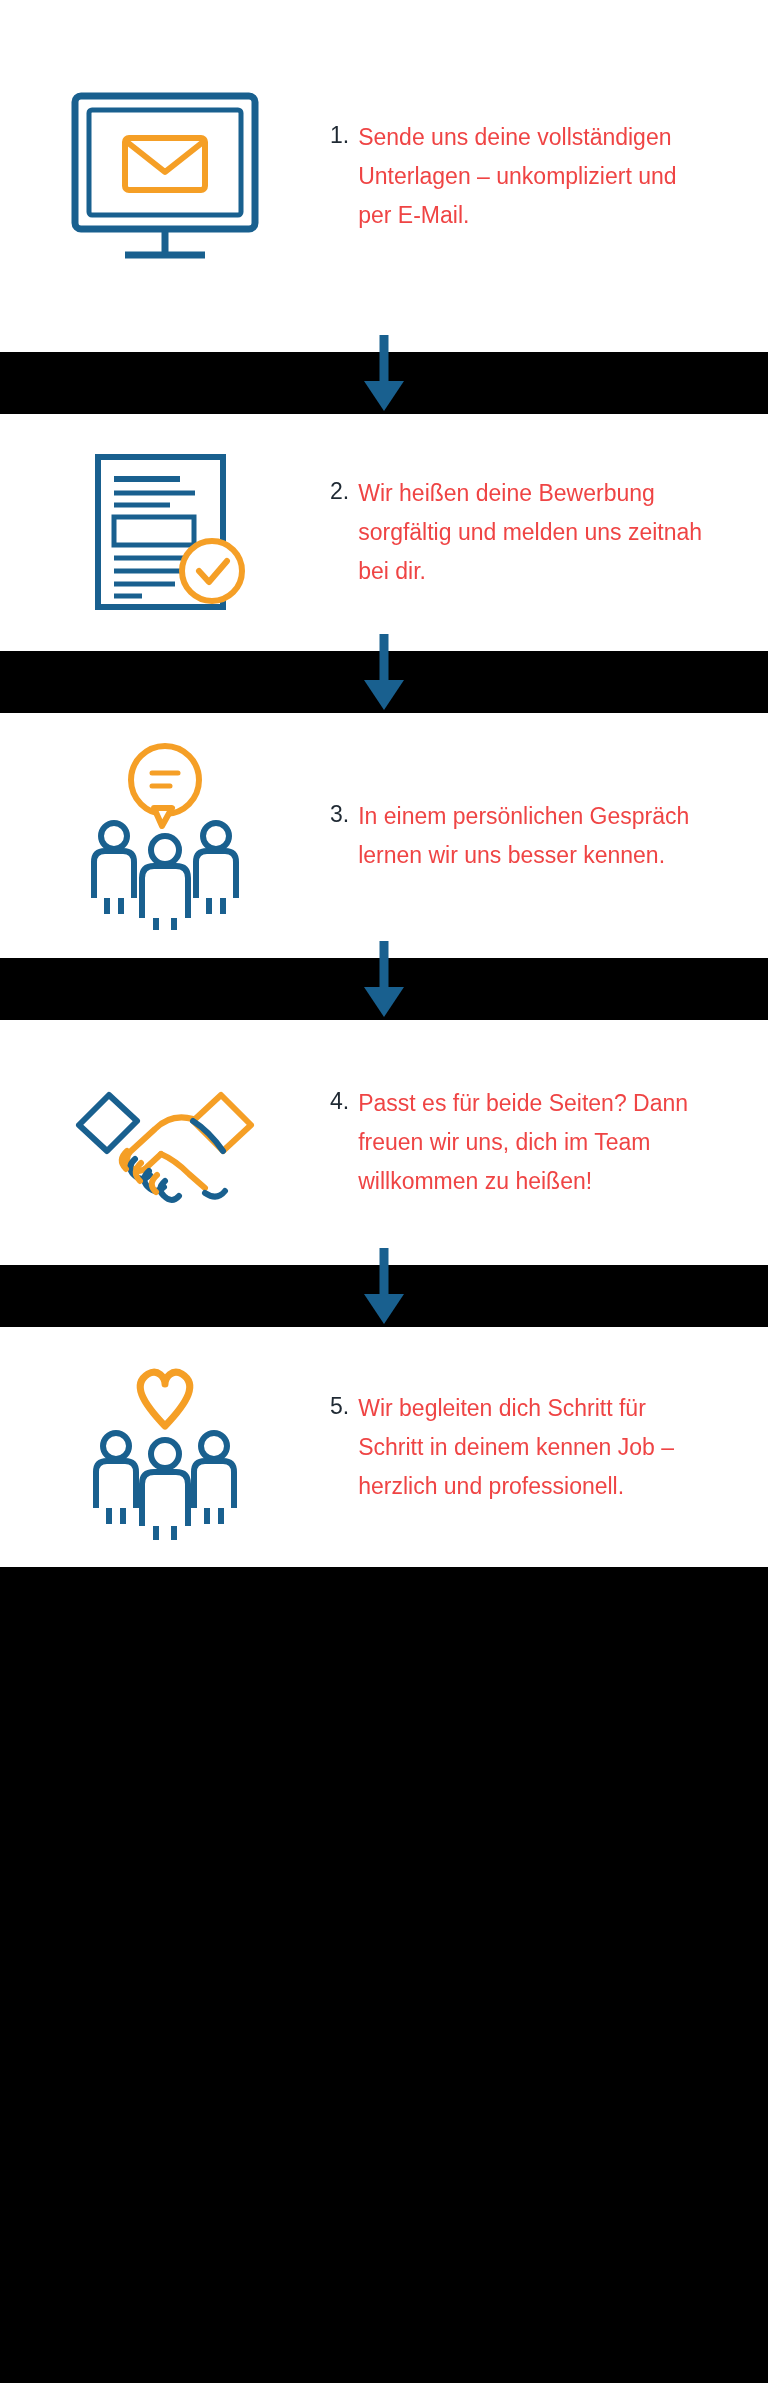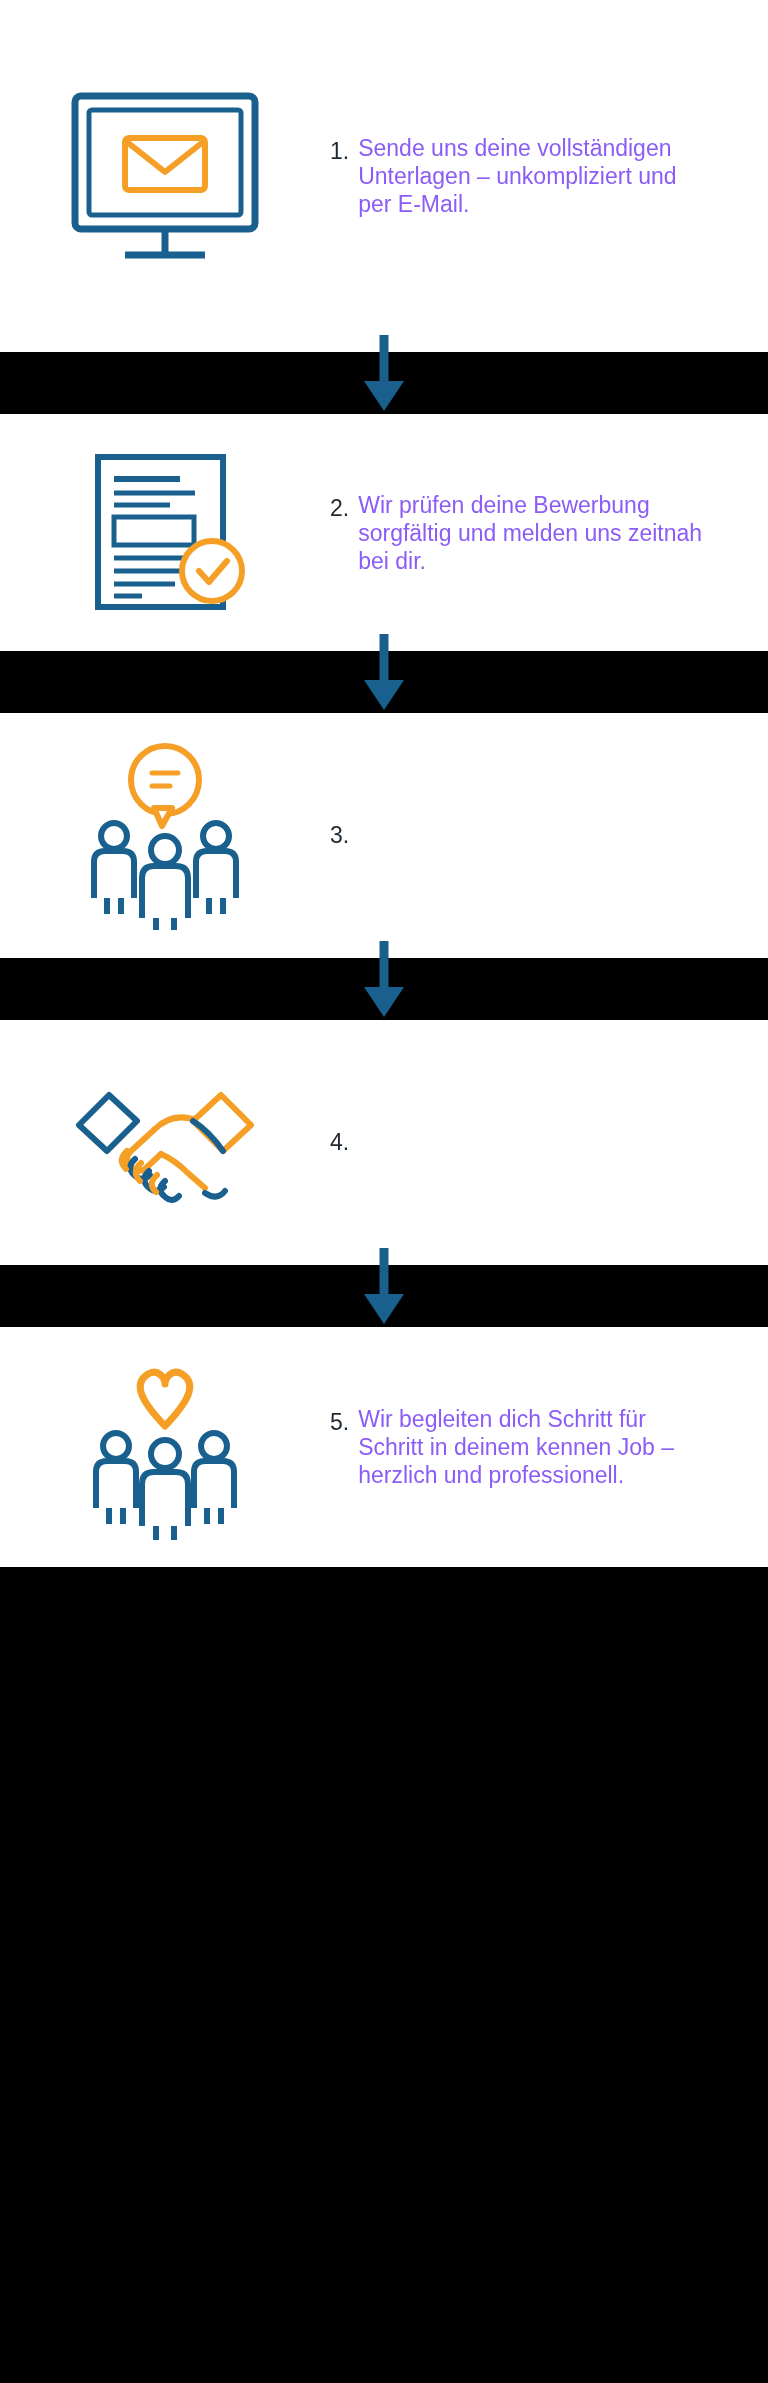--- a/index.html
+++ b/index.html
@@ -45,23 +45,23 @@
   .step-num {
     flex: 0 0 auto;
     color: #1f2933;
     font-size: 23px;
     line-height: 35px;
     padding-right: 9px;
     white-space: nowrap;
   }
   .step-body {
     flex: 1 1 auto;
-    color: #8b5cf6;
+    color: #ef4444;
     font-size: 23px;
-    line-height: 28px;
+    line-height: 39px;
     max-width: 355px;
   }
   
   .connector {
     position: relative;
     height: 62px;
     background: #000000;
     display: flex;
     align-items: center;
     justify-content: center;
@@ -123,21 +123,21 @@
           <line x1="44" y1="126" x2="118" y2="126" stroke="#19608f" stroke-width="5"></line>
           <line x1="44" y1="139" x2="105" y2="139" stroke="#19608f" stroke-width="5"></line>
           <line x1="44" y1="151" x2="72" y2="151" stroke="#19608f" stroke-width="5"></line>
           <circle cx="142" cy="126" r="30" fill="#ffffff" stroke="#f59f26" stroke-width="6"></circle>
           <polyline points="129,126 139,137 157,116" fill="none" stroke="#f59f26" stroke-width="6" stroke-linecap="round" stroke-linejoin="round"></polyline>
         </svg>
       </span>
     </div>
     <div class="step-text">
       <span class="step-num">2.</span>
-      <span class="step-body">Wir prüfen deine Bewerbung sorgfältig und melden uns zeitnah bei dir.</span>
+      <span class="step-body">Wir heißen deine Bewerbung sorgfältig und melden uns zeitnah bei dir.</span>
     </div>
   </section>
 
   <div class="connector">
     <span class="arrow-wrap">
       <svg width="56" height="84" viewBox="0 0 56 84">
         <line x1="28" y1="4" x2="28" y2="56" stroke="#19608f" stroke-width="9"></line>
         <polygon points="28,80 8,50 48,50" fill="#19608f"></polygon>
       </svg>
     </span>
@@ -165,20 +165,21 @@
 
           <circle cx="95" cy="112" r="14" fill="#ffffff" stroke="#19608f" stroke-width="6"></circle>
           <path d="M72 180 L72 140 q0 -12 12 -12 h22 q12 0 12 12 L118 180" fill="#ffffff" stroke="#19608f" stroke-width="6"></path>
           <line x1="86" y1="180" x2="86" y2="192" stroke="#19608f" stroke-width="6"></line>
           <line x1="104" y1="180" x2="104" y2="192" stroke="#19608f" stroke-width="6"></line>
         </svg>
       </span>
     </div>
     <div class="step-text">
       <span class="step-num">3.</span>
+      <span class="step-body">In einem persönlichen Gespräch lernen wir uns besser kennen.</span>
     </div>
   </section>
 
   <div class="connector">
     <span class="arrow-wrap">
       <svg width="56" height="84" viewBox="0 0 56 84">
         <line x1="28" y1="4" x2="28" y2="56" stroke="#19608f" stroke-width="9"></line>
         <polygon points="28,80 8,50 48,50" fill="#19608f"></polygon>
       </svg>
     </span>
@@ -204,20 +205,21 @@
           <path d="M76 100 q-10 9 -1 18" fill="none" stroke="#f59f26" stroke-width="6" stroke-linecap="round"></path>
           <path d="M92 112 q-10 9 -1 17" fill="none" stroke="#f59f26" stroke-width="6" stroke-linecap="round"></path>
 
           <path d="M128 58 q16 10 30 30" fill="none" stroke="#19608f" stroke-width="6" stroke-linecap="round"></path>
           <path d="M140 130 q12 8 20 -2" fill="none" stroke="#19608f" stroke-width="6" stroke-linecap="round"></path>
         </svg>
       </span>
     </div>
     <div class="step-text">
       <span class="step-num">4.</span>
+      <span class="step-body">Passt es für beide Seiten? Dann freuen wir uns, dich im Team willkommen zu heißen!</span>
     </div>
   </section>
 
   <div class="connector">
     <span class="arrow-wrap">
       <svg width="56" height="84" viewBox="0 0 56 84">
         <line x1="28" y1="4" x2="28" y2="56" stroke="#19608f" stroke-width="9"></line>
         <polygon points="28,80 8,50 48,50" fill="#19608f"></polygon>
       </svg>
     </span>

